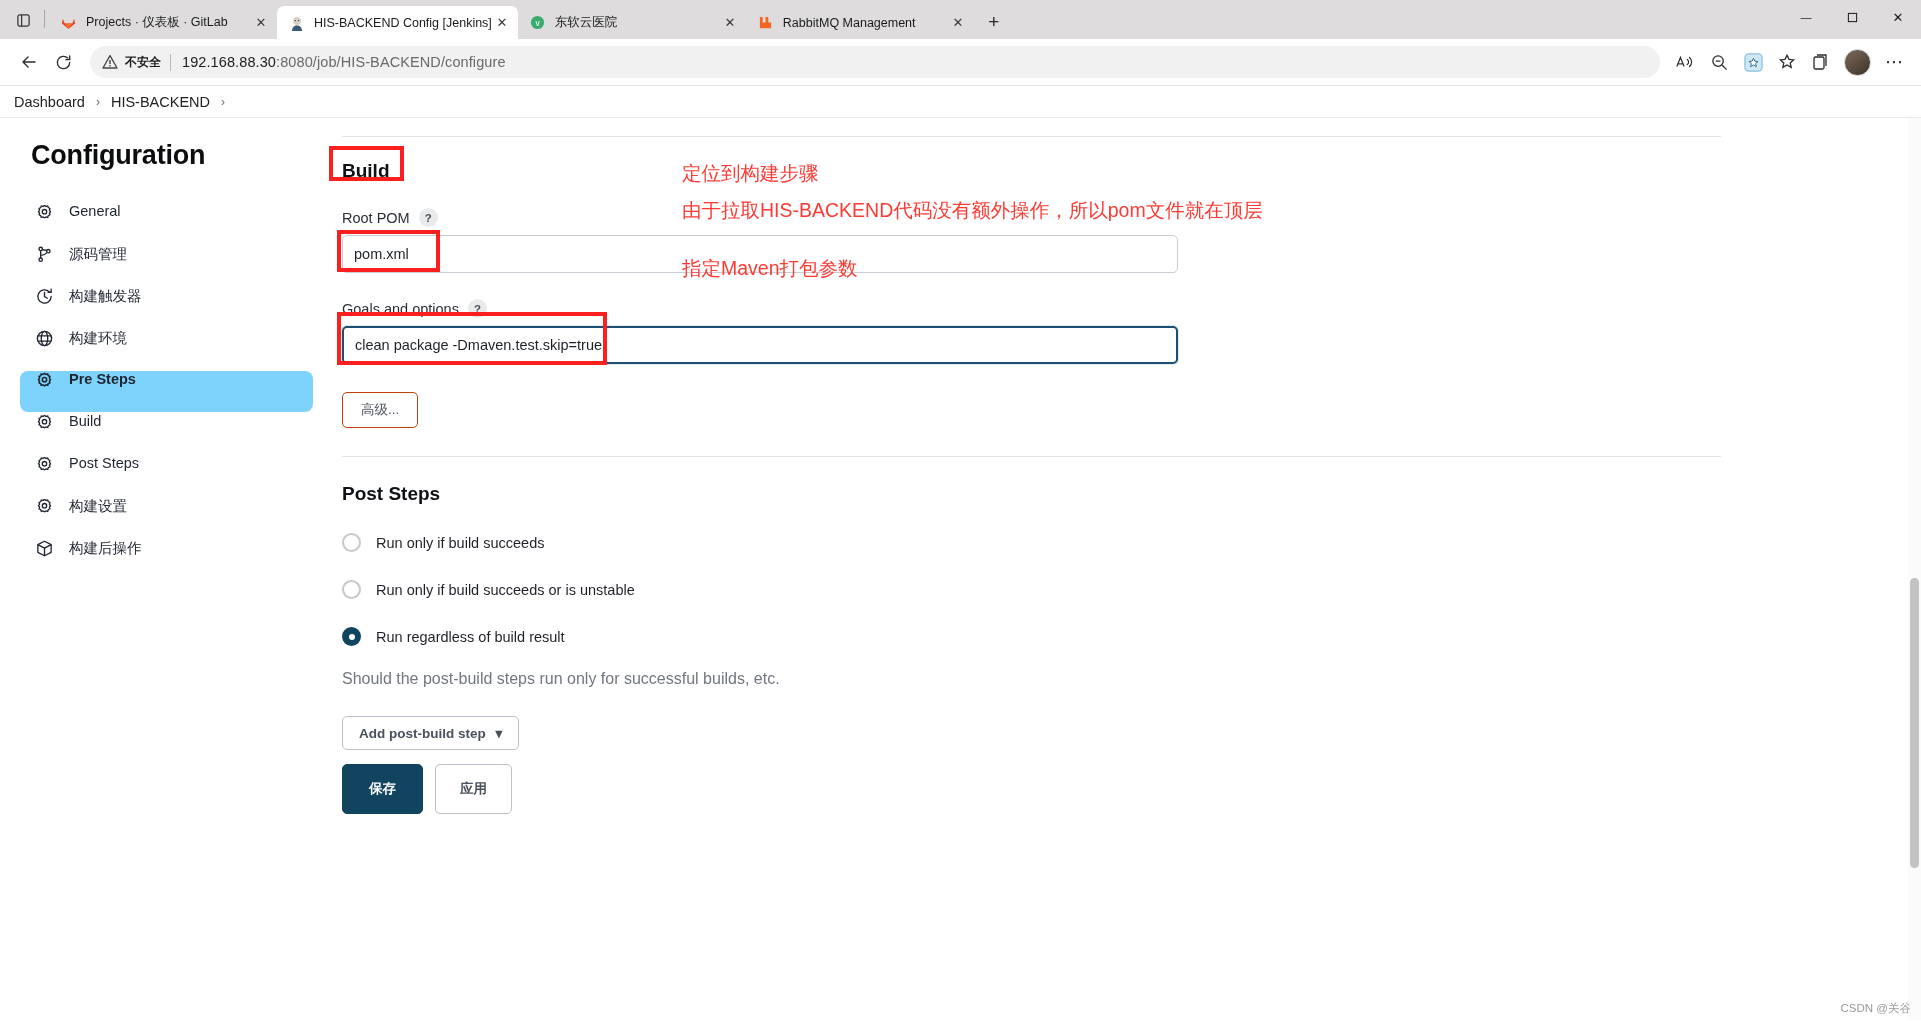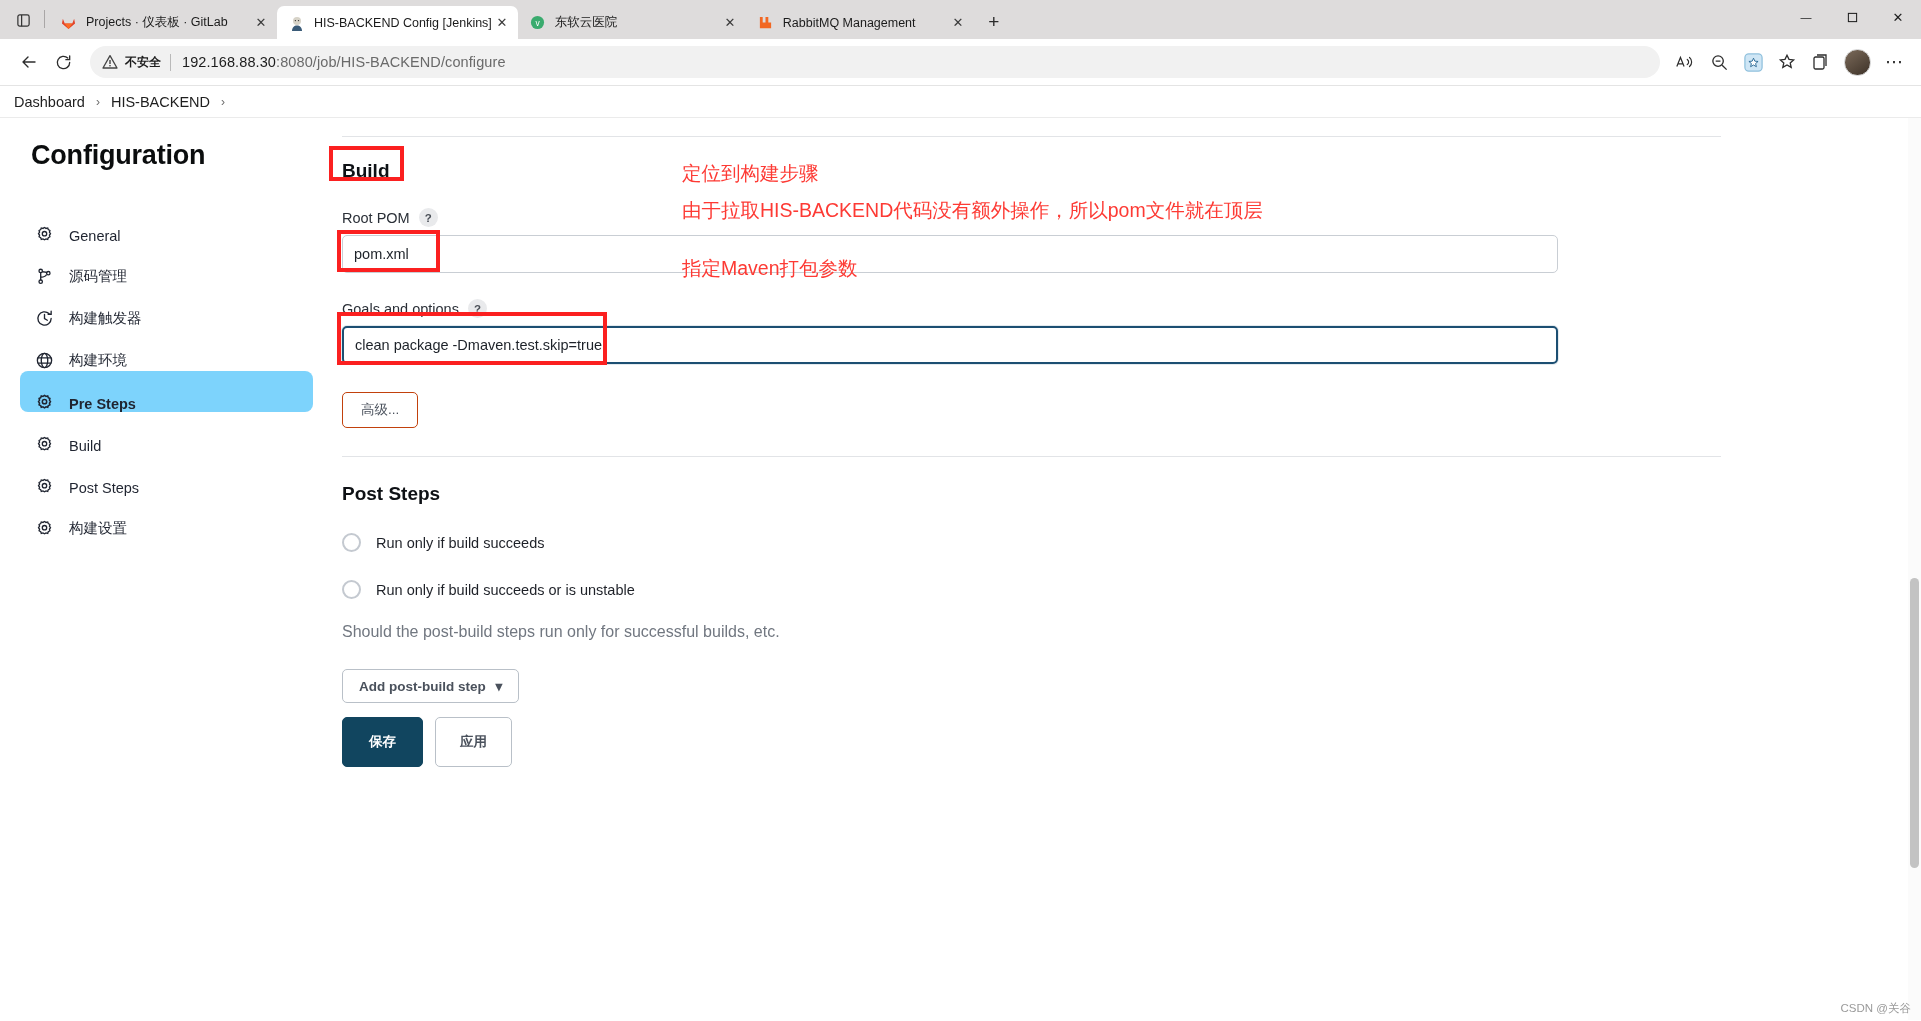--- a/index.html
+++ b/index.html
@@ -164,21 +164,21 @@
   }
   .sidebar h1 {
     font-size: 27px;
     font-weight: 700;
     color: #0b0d0e;
     margin: 0 0 32px 31px;
     letter-spacing: -0.2px;
   }
   .side-item {
     display: flex;
-    align-items: flex-end;
+    align-items: flex-start;
     height: 41px;
     margin: 0 0 1px 20px;
     padding-left: 11px;
     border-radius: 8px;
     cursor: pointer;
     color: #1f2430;
     font-size: 14.5px;
   }
   .side-item.active { background: #7dd3fc; font-weight: 700; }
   .side-ico {
@@ -218,21 +218,21 @@
     width: 19px; height: 19px;
     border-radius: 50%;
     background: #e9eaec;
     color: #4a4f57;
     font-size: 11.5px;
     font-weight: 700;
     margin-left: 9px;
     cursor: pointer;
   }
   .text-input {
-    width: 1216px;
+    width: 836px;
     height: 38px;
     border: 1px solid #c9ced4;
     border-radius: 5px;
     background: #fff;
     font-size: 14.5px;
     color: #1d2229;
     padding: 0 11px;
     font-family: "Liberation Sans", sans-serif;
     outline: none;
   }
@@ -574,20 +574,29 @@
         <div class="side-item">
           <span class="side-ico">
             <svg width="19" height="19" viewBox="0 0 20 20" fill="none" stroke="#1f2430" stroke-width="1.4">
                 <path d="M10 2.6l1.6 1 1.8-.5.6 1.8 1.7.9-.5 1.8 1.1 1.5-1.1 1.5.5 1.8-1.7.9-.6 1.8-1.8-.5-1.6 1-1.6-1-1.8.5-.6-1.8-1.7-.9.5-1.8L3.7 9.1 4.8 7.6l-.5-1.8 1.7-.9.6-1.8 1.8.5z"></path>
                 <circle cx="10" cy="9.1" r="2.3"></circle>
               </svg>
           </span>
           <span>构建设置</span>
         </div>
 
+        <div class="side-item">
+          <span class="side-ico">
+            <svg width="19" height="19" viewBox="0 0 20 20" fill="none" stroke="#1f2430" stroke-width="1.4" stroke-linejoin="round">
+                <path d="M10 2.4 17 6v8l-7 3.6L3 14V6z"></path>
+                <path d="M3 6l7 3.6L17 6M10 9.6v8"></path>
+              </svg>
+          </span>
+          <span>构建后操作</span>
+        </div>
       </div>
 
       <div class="main">
         <div class="top-rule"></div>
 
         <div class="sec-title">Build</div>
 
         <div class="field-label">
           <span>Root POM</span>
           <span class="help-badge">?</span>
@@ -611,20 +620,24 @@
         <div class="radio-row">
           <span class="radio"></span>
           <span class="radio-label">Run only if build succeeds</span>
         </div>
 
         <div class="radio-row">
           <span class="radio"></span>
           <span class="radio-label">Run only if build succeeds or is unstable</span>
         </div>
 
+        <div class="radio-row">
+          <span class="radio checked"></span>
+          <span class="radio-label">Run regardless of build result</span>
+        </div>
 
         <div class="hint-text">Should the post-build steps run only for successful builds, etc.</div>
 
         <div class="btn-row">
           <button class="btn btn-secondary">
             <span>Add post-build step</span>
             <span style="margin-left:6px;">▾</span>
           </button>
         </div>
 

